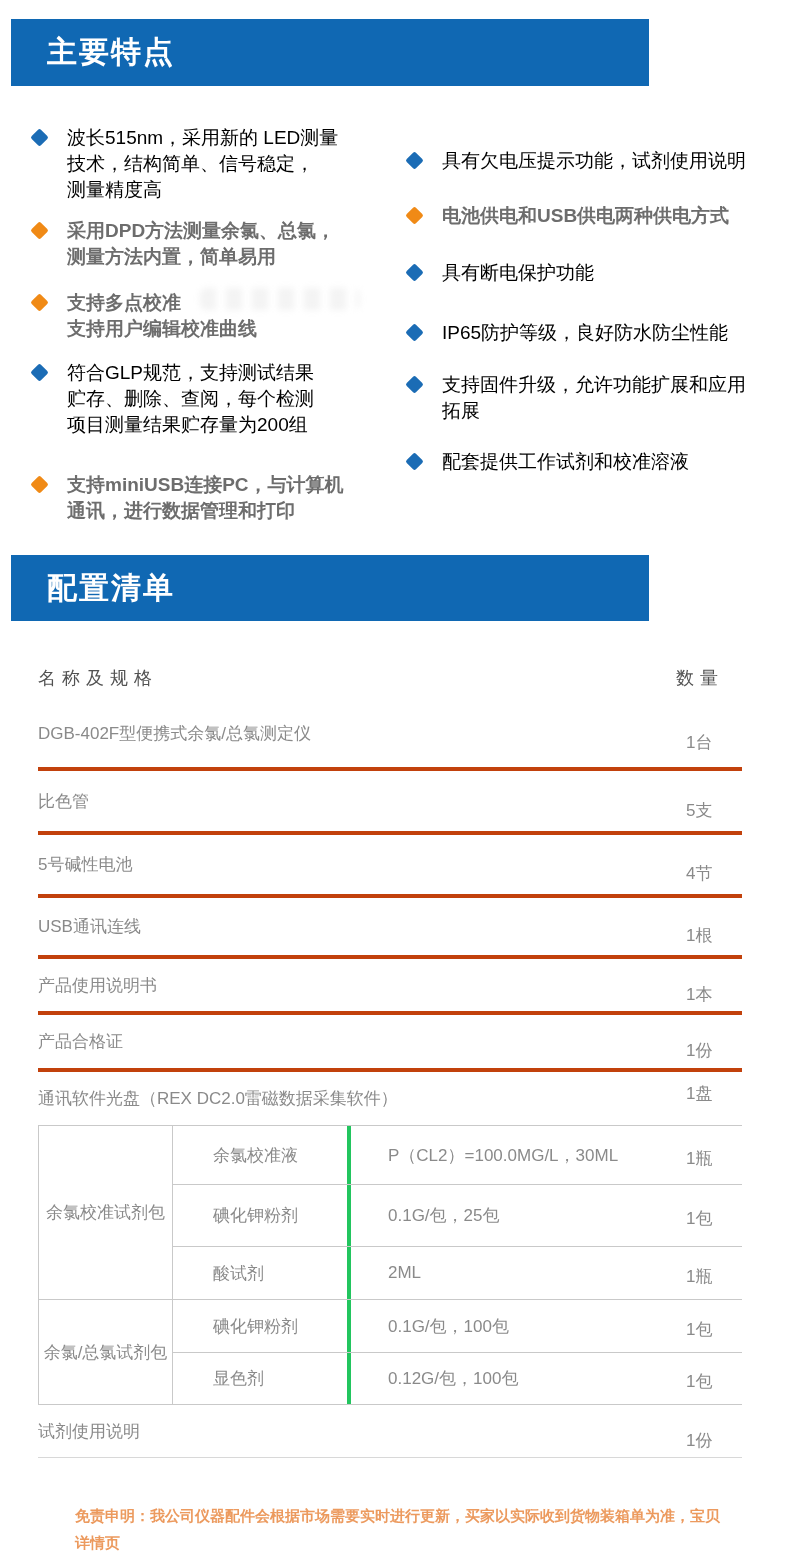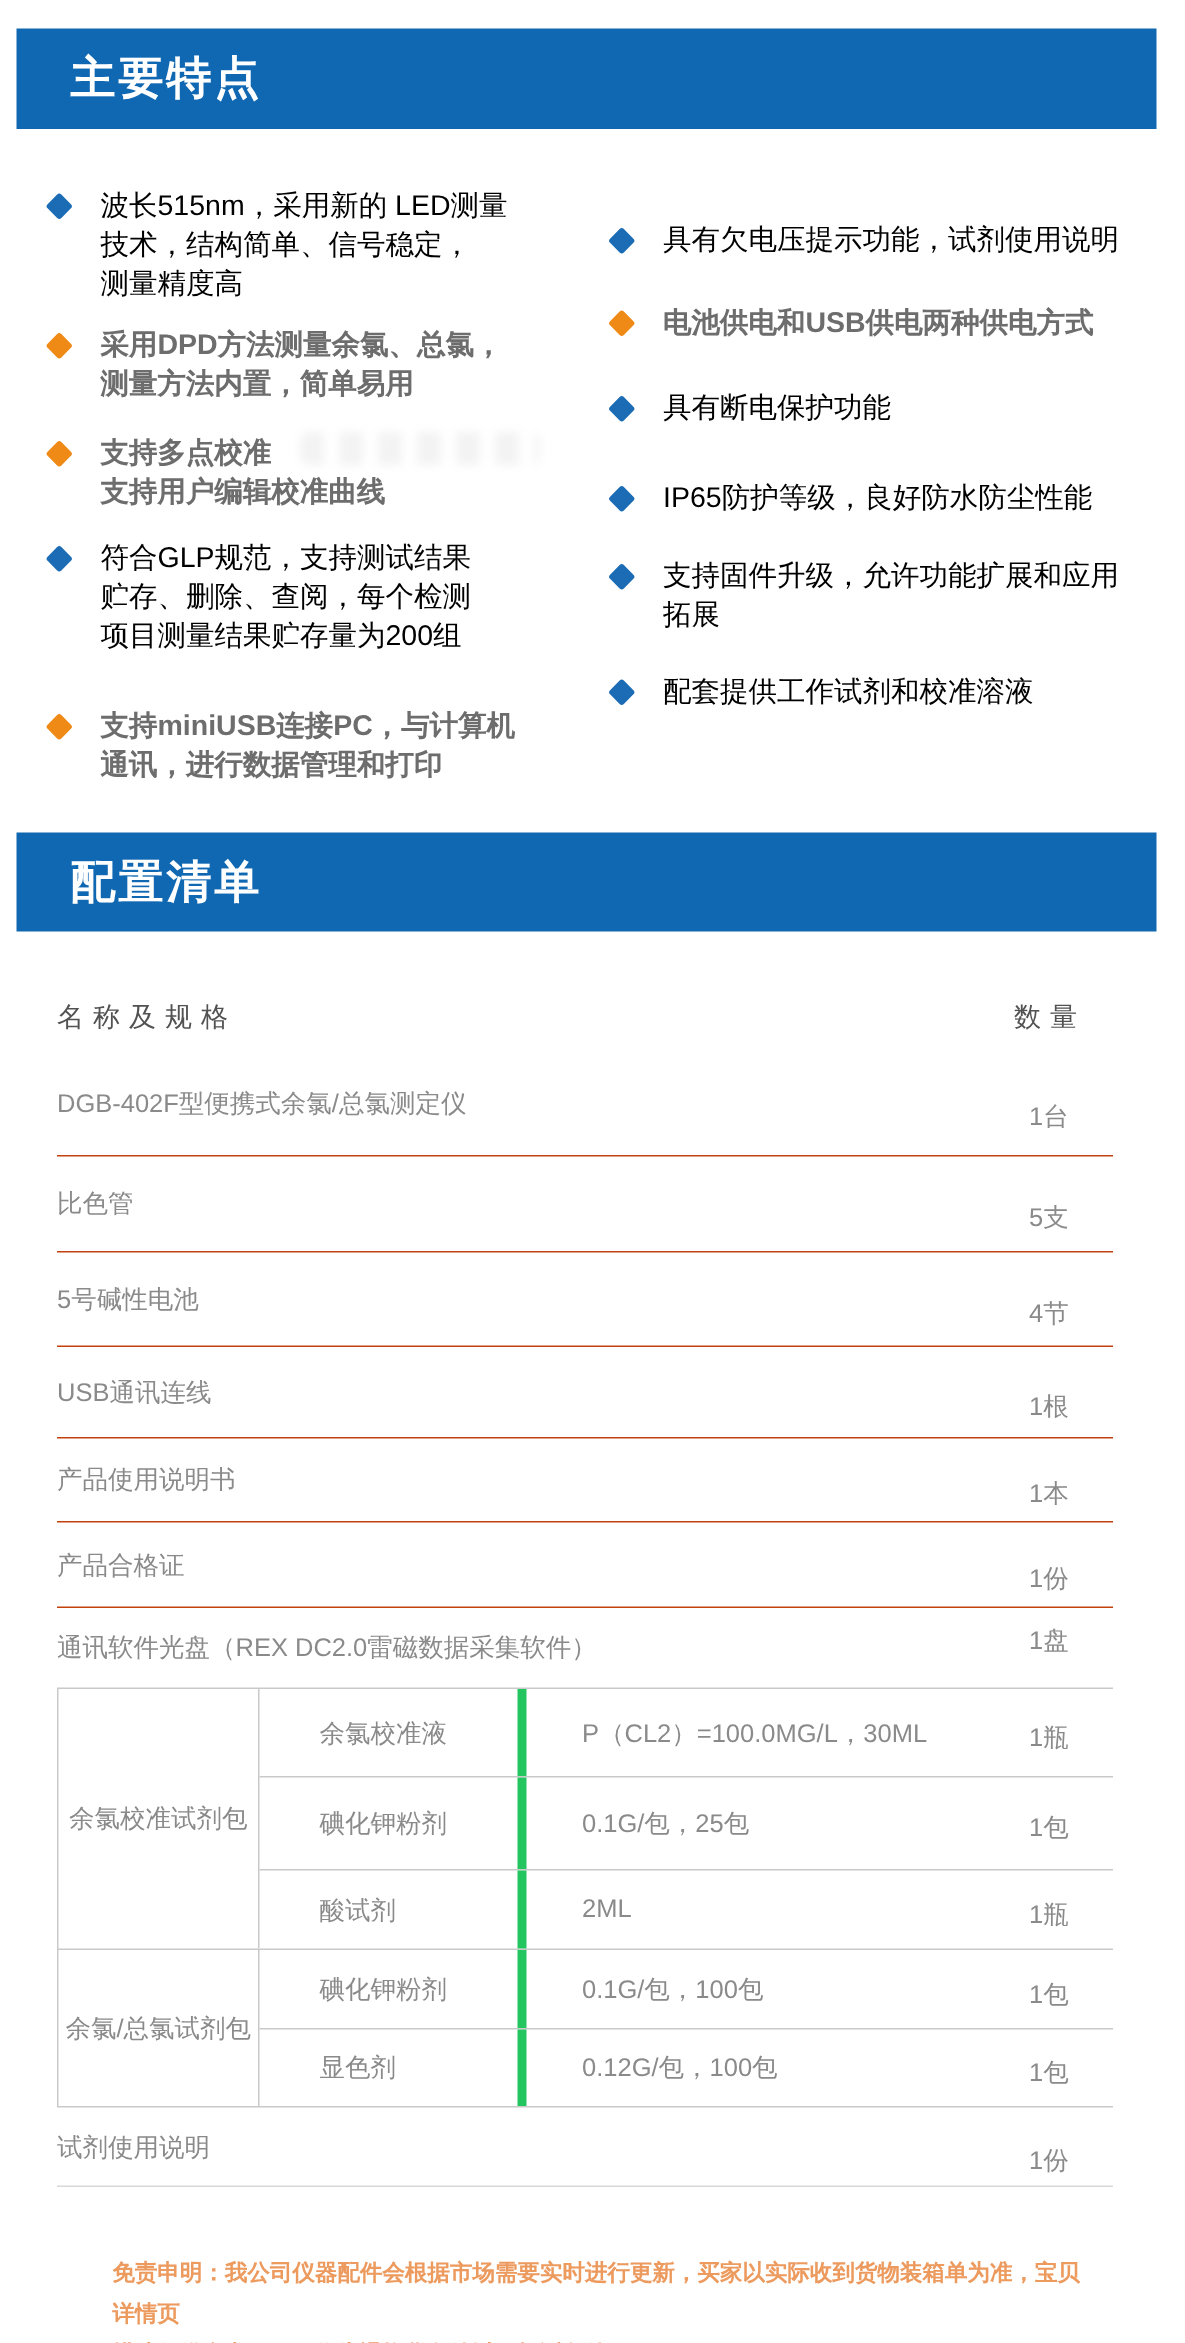--- a/index.html
+++ b/index.html
@@ -3,21 +3,21 @@
 <meta charset="utf-8">
 <style>
   * { margin:0; padding:0; box-sizing:border-box; }
   html,body { background:#ffffff; }
   body {
     width:790px; height:1562px; position:relative; overflow:hidden;
     font-family:"Liberation Sans","DejaVu Sans",sans-serif;
   }
   
   .band {
-    position:absolute; left:11px; width:760px; height:67px;
+    position:absolute; left:11px; width:638px; height:67px;
     background:#1068b3; color:#ffffff; display:flex; align-items:center;
     padding-left:36px; font-size:30px; font-weight:700; letter-spacing:2px;
   }
   #band-features { top:19px; }
   #band-config   { top:555px; height:66px; }
 
   
   .features { position:absolute; top:86px; left:0; right:0; display:flex; }
   .fcol-left  { margin-left:33px; width:358px; padding-top:39px; }
   .fcol-right { flex:1; margin-left:17px; padding-top:62px; padding-right:12px; }
@@ -46,21 +46,21 @@
     background:repeating-linear-gradient(90deg,#d9d9d9 0 16px,transparent 16px 26px);
     opacity:.30; filter:blur(3px); border-radius:6px; pointer-events:none;
   }
 
   
   .cfg { position:absolute; top:621px; left:38px; width:704px; color:#8a8a8a; font-size:17px; }
   .thead { height:79px; display:flex; align-items:flex-end; padding-bottom:10px;
            color:#525252; font-size:18px; letter-spacing:6px; }
   .th-name { flex:1; }
   .th-qty  { width:66px; }
-  .srow { display:flex; align-items:center; border-bottom:1px solid #c2410c; }
+  .srow { display:flex; align-items:center; border-bottom:4px solid #c2410c; }
   .srow .cell-name { flex:1; }
   .srow .cell-qty  { width:56px; transform:translateY(9px); }
   .srow.r1 { height:71px; } .srow.r2 { height:64px; } .srow.r3 { height:63px; }
   .srow.r4 { height:61px; } .srow.r5 { height:56px; } .srow.r6 { height:57px; }
   .srow.r7 { height:53px; border-bottom:none; }
   .srow.r7 .cell-qty { transform:translateY(-5px); }
 
   
   .subtable { border-top:1px solid #c9c9c9; border-bottom:1px solid #c9c9c9; }
   .group { display:flex; border-left:1px solid #c9c9c9; }
@@ -68,21 +68,21 @@
   .gcell {
     width:134px; flex:0 0 134px; border-right:1px solid #c9c9c9;
     display:flex; align-items:center; justify-content:center; text-align:center;
   }
   .grows { flex:1; display:flex; flex-direction:column; }
   .grow  { display:flex; align-items:center; }
   .grow + .grow { border-top:1px solid #c9c9c9; }
   .g1 .grow:nth-child(1){ height:58px; } .g1 .grow:nth-child(2){ height:62px; }
   .g1 .grow:nth-child(3){ height:53px; }
   .g2 .grow:nth-child(1){ height:52px; } .g2 .grow:nth-child(2){ height:52px; }
-  .grow .cell-rname { width:178px; flex:0 0 178px; padding-left:40px; border-right:6px solid #22c55e;
+  .grow .cell-rname { width:178px; flex:0 0 178px; padding-left:40px; border-right:4px solid #22c55e;
                       align-self:stretch; display:flex; align-items:center; }
   .grow .cell-spec  { flex:1; padding-left:37px; }
   .grow .cell-qty   { width:56px; transform:translateY(3px); }
 
   .frow { display:flex; align-items:center; height:53px; border-bottom:1px solid #d8d8d8;gap:20px; }
   .frow .cell-name { flex:1; }
   .frow .cell-qty  { width:56px; transform:translateY(9px); }
 
   
   .disclaimer {

